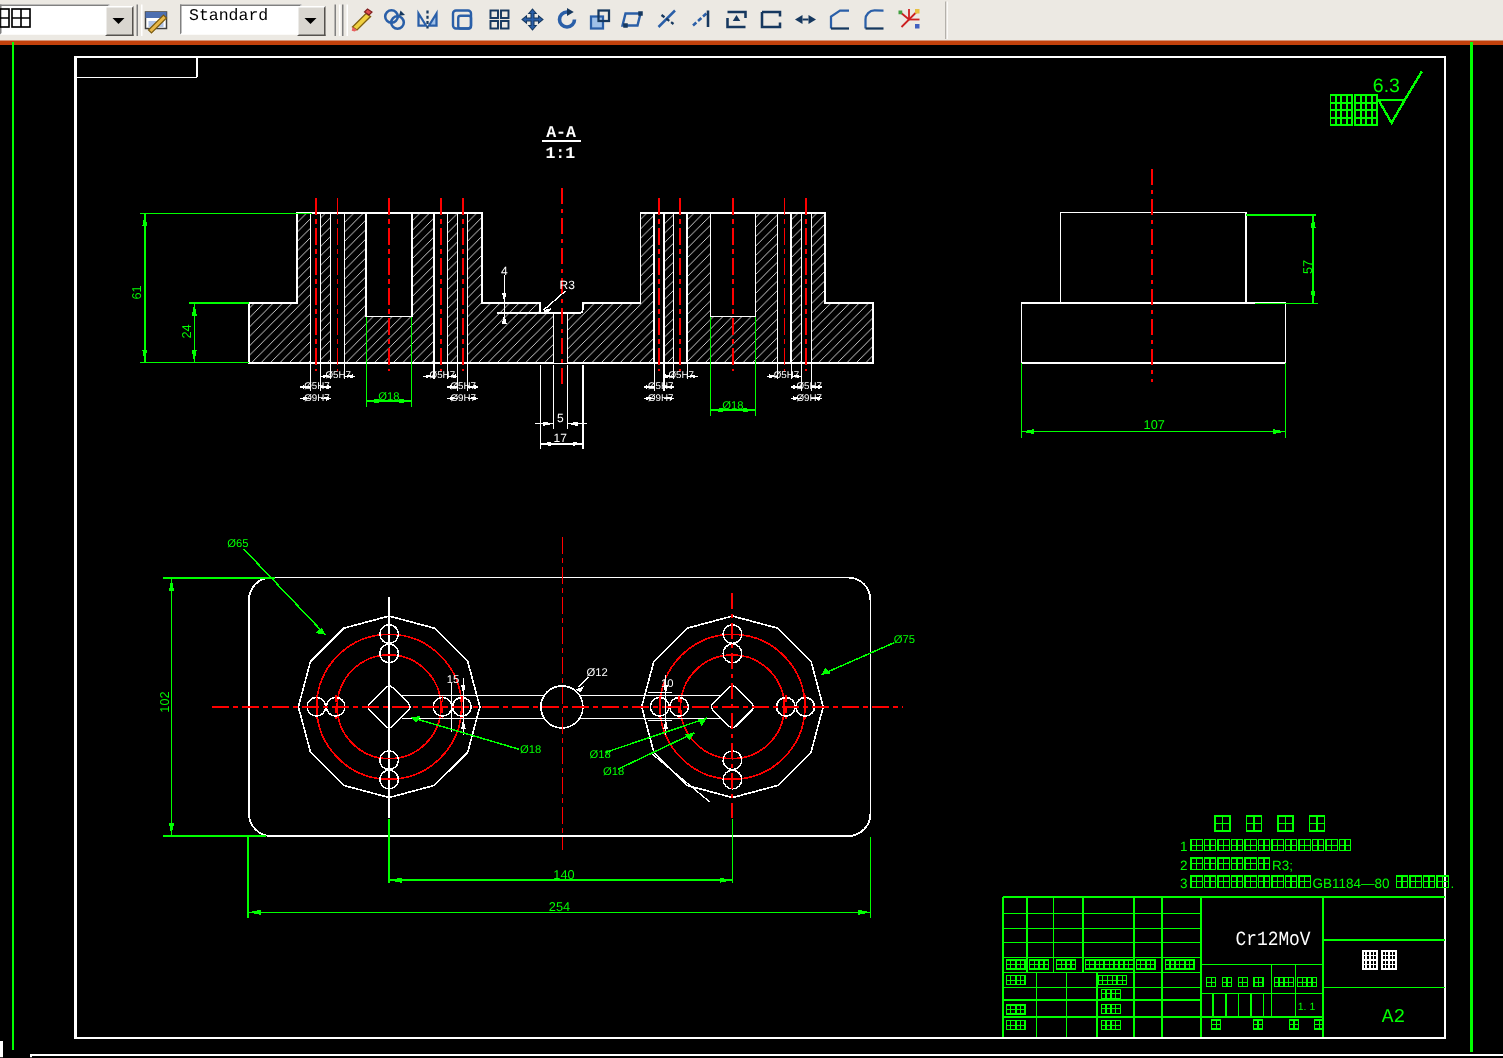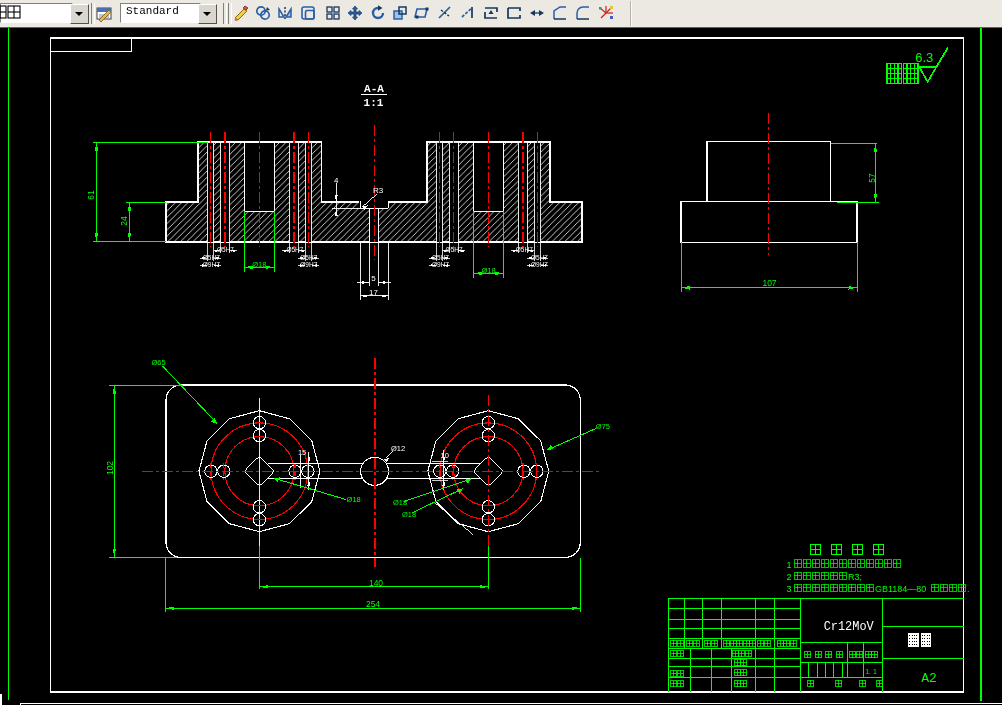--- a/index.html
+++ b/index.html
@@ -1,15 +1,15 @@
 <!DOCTYPE html>
 <html><head><meta charset="utf-8"><style>
 html,body{margin:0;padding:0;width:1002px;height:705px;background:#000;overflow:hidden}
 body{font-family:"Liberation Sans",sans-serif;position:relative}
-#tb{position:absolute;left:0;top:0;width:1002px;height:27px;background:#ece9e3;border-bottom:1px solid #c2410c}
+#tb{position:absolute;left:0;top:0;width:1002px;height:27px;background:#ece9e3;border-bottom:3px solid #c2410c}
 .field{position:absolute;height:18px;background:#fff;border:1px solid;border-color:#808080 #fff #fff #808080;top:3px}
 .dbtn{position:absolute;width:17px;height:18px;background:#d9d6d0;border:1px solid;border-color:#fff #55524e #55524e #fff}
 .tri{position:absolute;left:4px;top:7px;width:0;height:0;border:4px solid transparent;border-top-color:#000}
 .sep{position:absolute;top:3px;width:2px;height:21px;border-left:1px solid #808080;border-right:1px solid #fff}
 #cv{position:absolute;left:0;top:28px}
 text{white-space:pre}
 </style></head>
 <body>
 <div id="tb">
     <div class="field" style="left:0;top:3;width:71px"></div>

